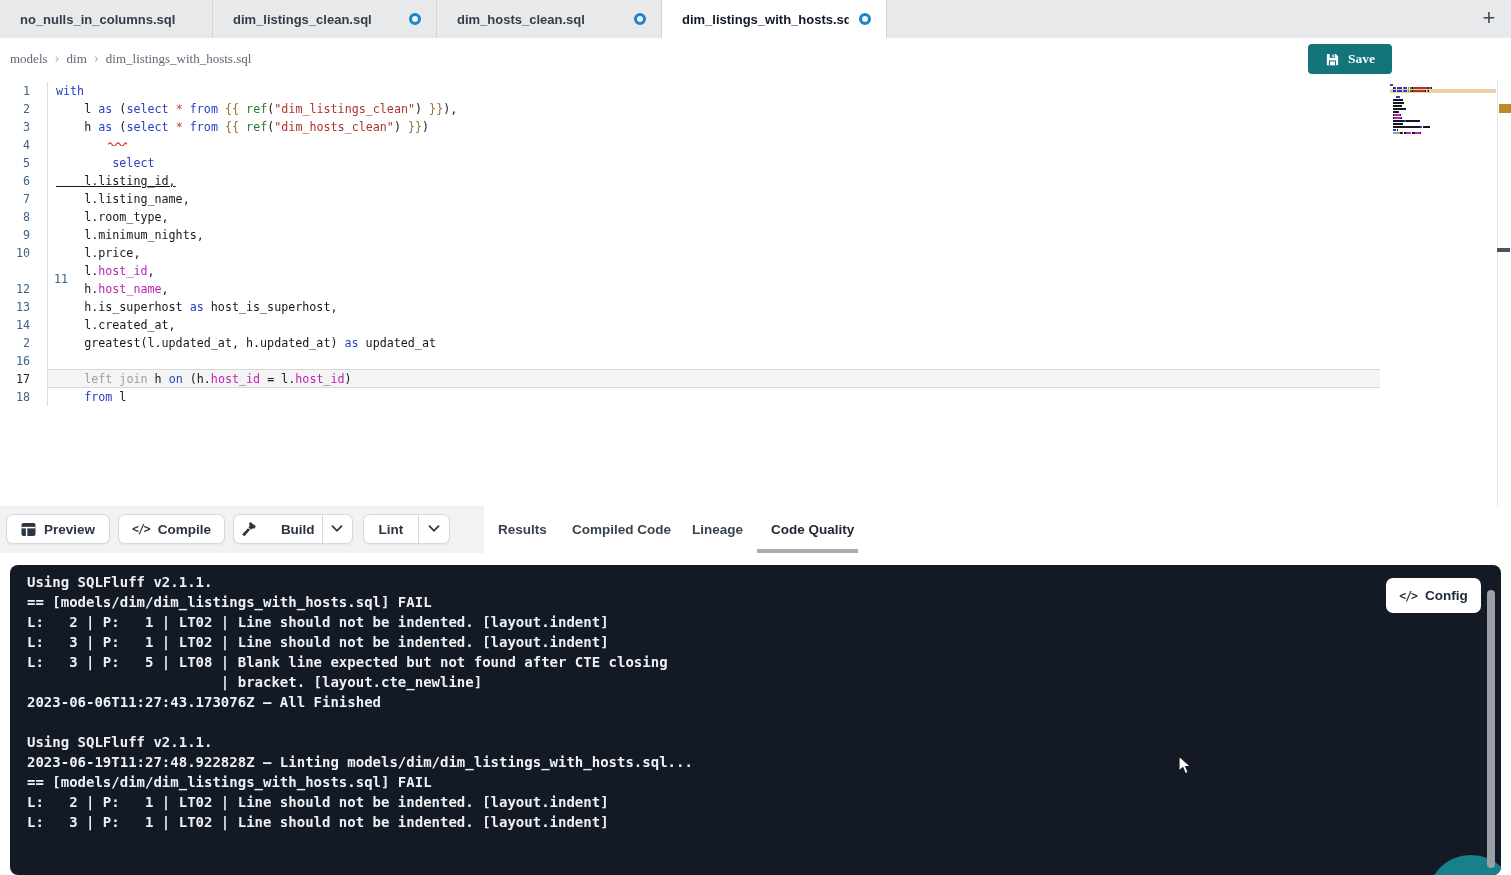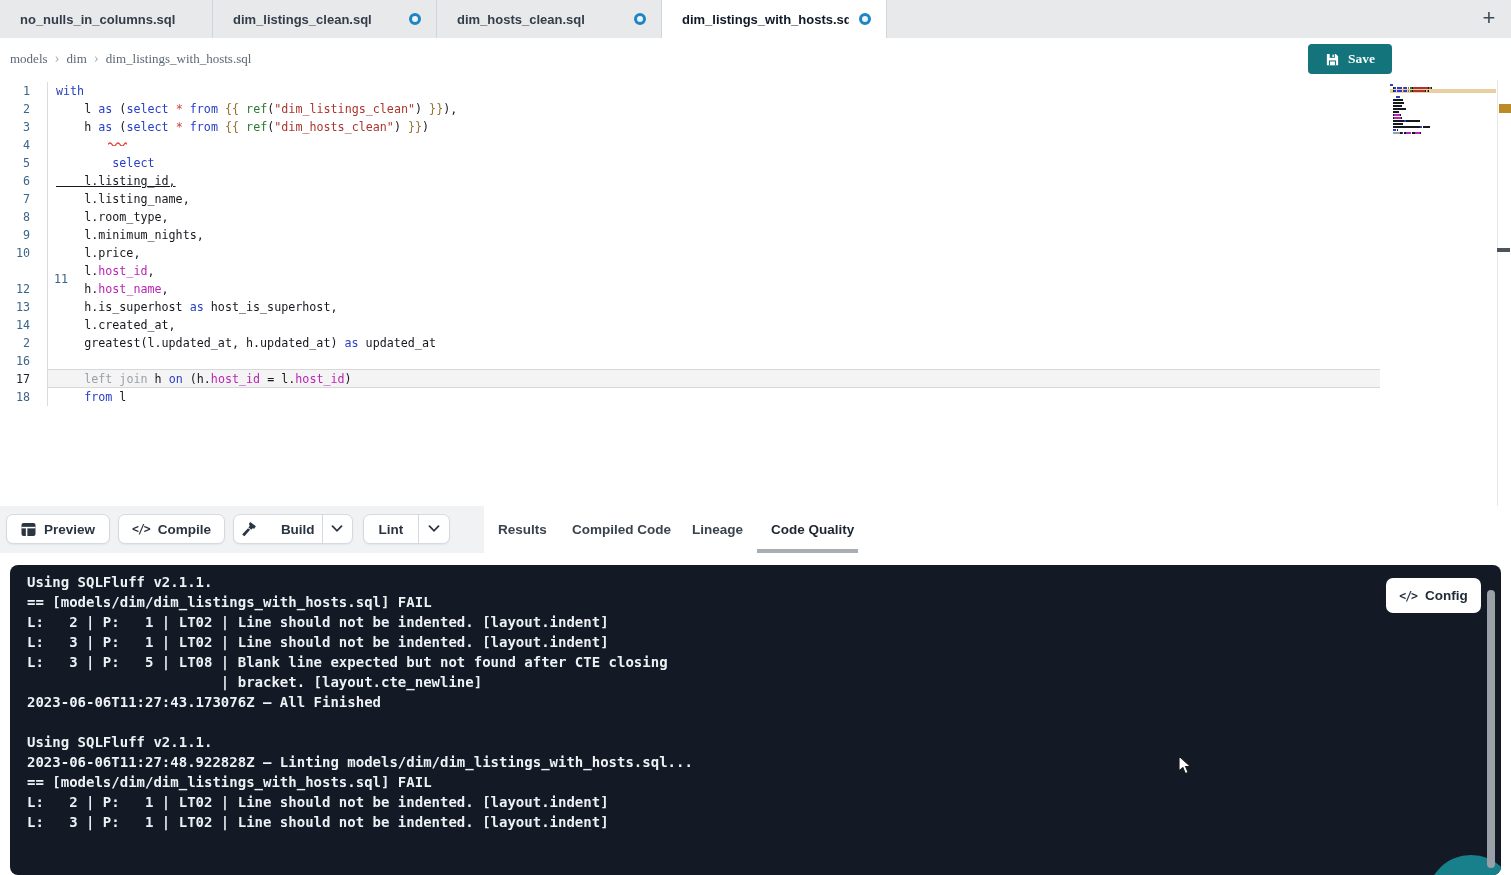--- a/index.html
+++ b/index.html
@@ -252,21 +252,21 @@
     <div class="termlines" id="termlines">
         <div class="termline">Using SQLFluff v2.1.1.</div>
         <div class="termline">== [models/dim/dim_listings_with_hosts.sql] FAIL</div>
         <div class="termline">L:   2 | P:   1 | LT02 | Line should not be indented. [layout.indent]</div>
         <div class="termline">L:   3 | P:   1 | LT02 | Line should not be indented. [layout.indent]</div>
         <div class="termline">L:   3 | P:   5 | LT08 | Blank line expected but not found after CTE closing</div>
         <div class="termline">                       | bracket. [layout.cte_newline]</div>
         <div class="termline">2023-06-06T11:27:43.173076Z – All Finished</div>
         <div class="termline">&nbsp;</div>
         <div class="termline">Using SQLFluff v2.1.1.</div>
-        <div class="termline">2023-06-06T11:27:48.922828Z – Linting models/dim/dim_listings_with_hosts.sql...</div>
+        <div class="termline">2023-06-19T11:27:48.922828Z – Linting models/dim/dim_listings_with_hosts.sql...</div>
         <div class="termline">== [models/dim/dim_listings_with_hosts.sql] FAIL</div>
         <div class="termline">L:   2 | P:   1 | LT02 | Line should not be indented. [layout.indent]</div>
         <div class="termline">L:   3 | P:   1 | LT02 | Line should not be indented. [layout.indent]</div>
       </div>
     <button class="config-btn">
       <span class="codeglyph">&lt;/&gt;</span>
       <span>Config</span>
     </button>
     <div class="term-scrollbar"></div>
   </div>

